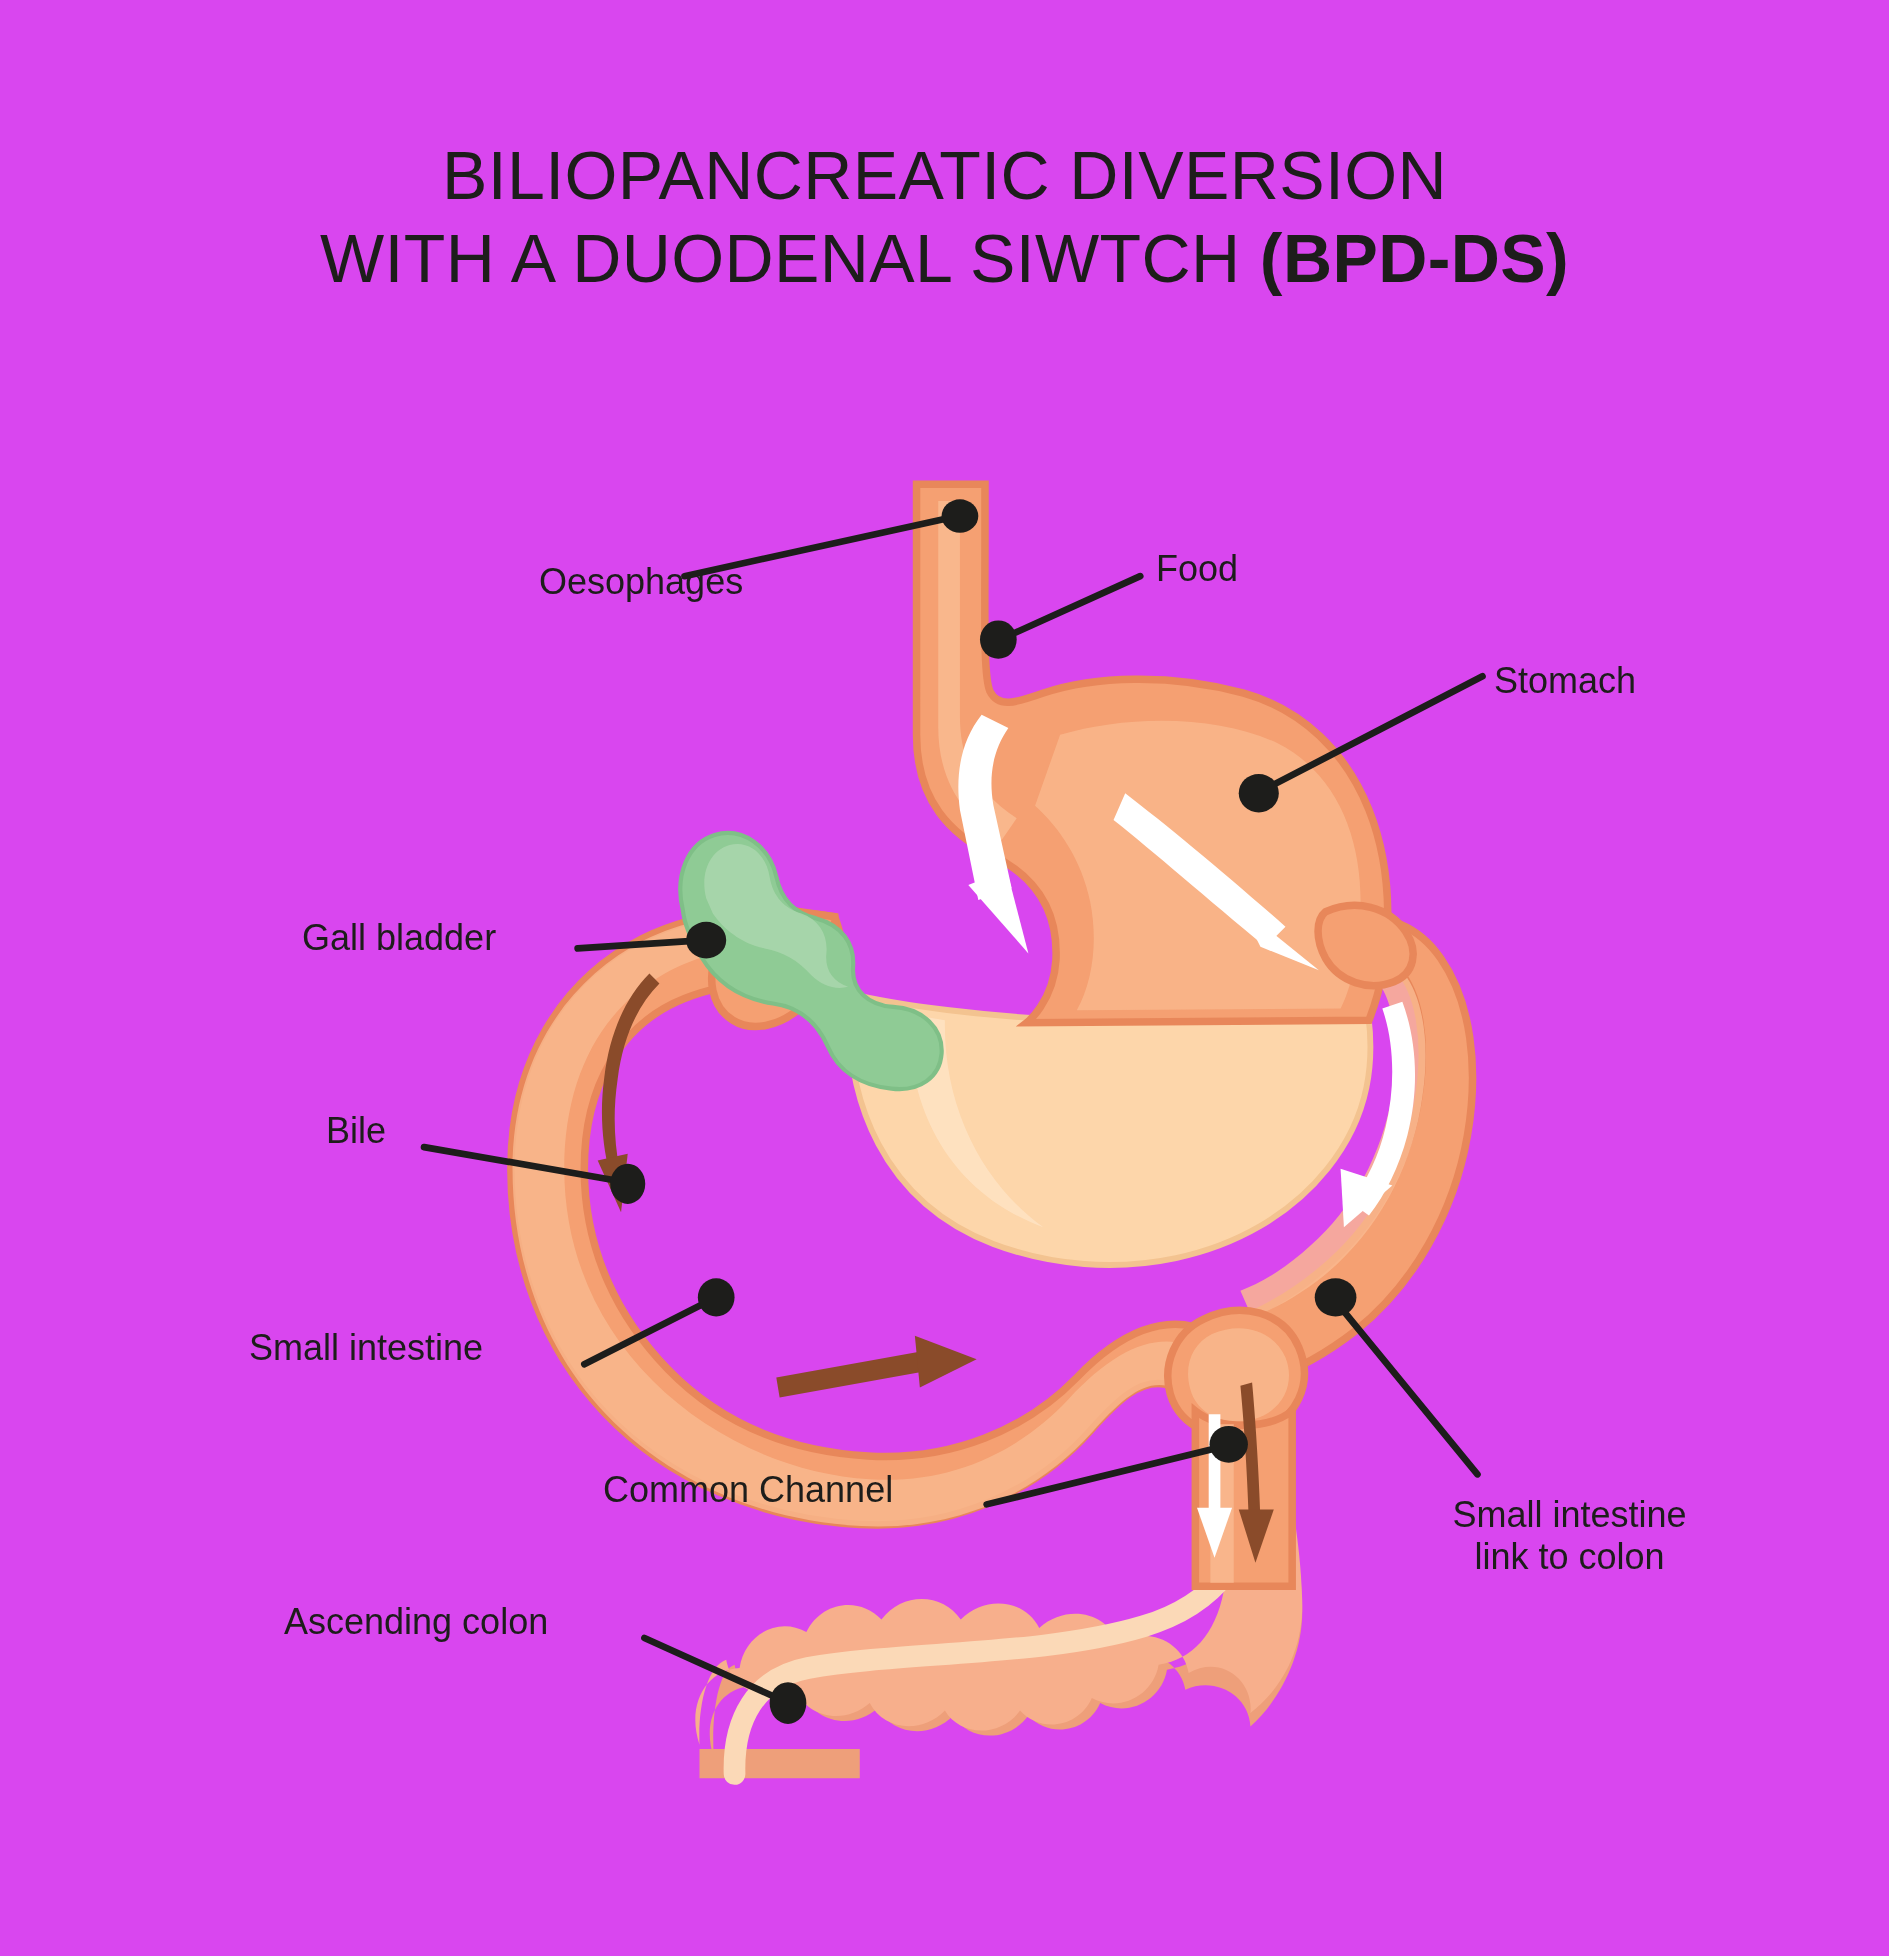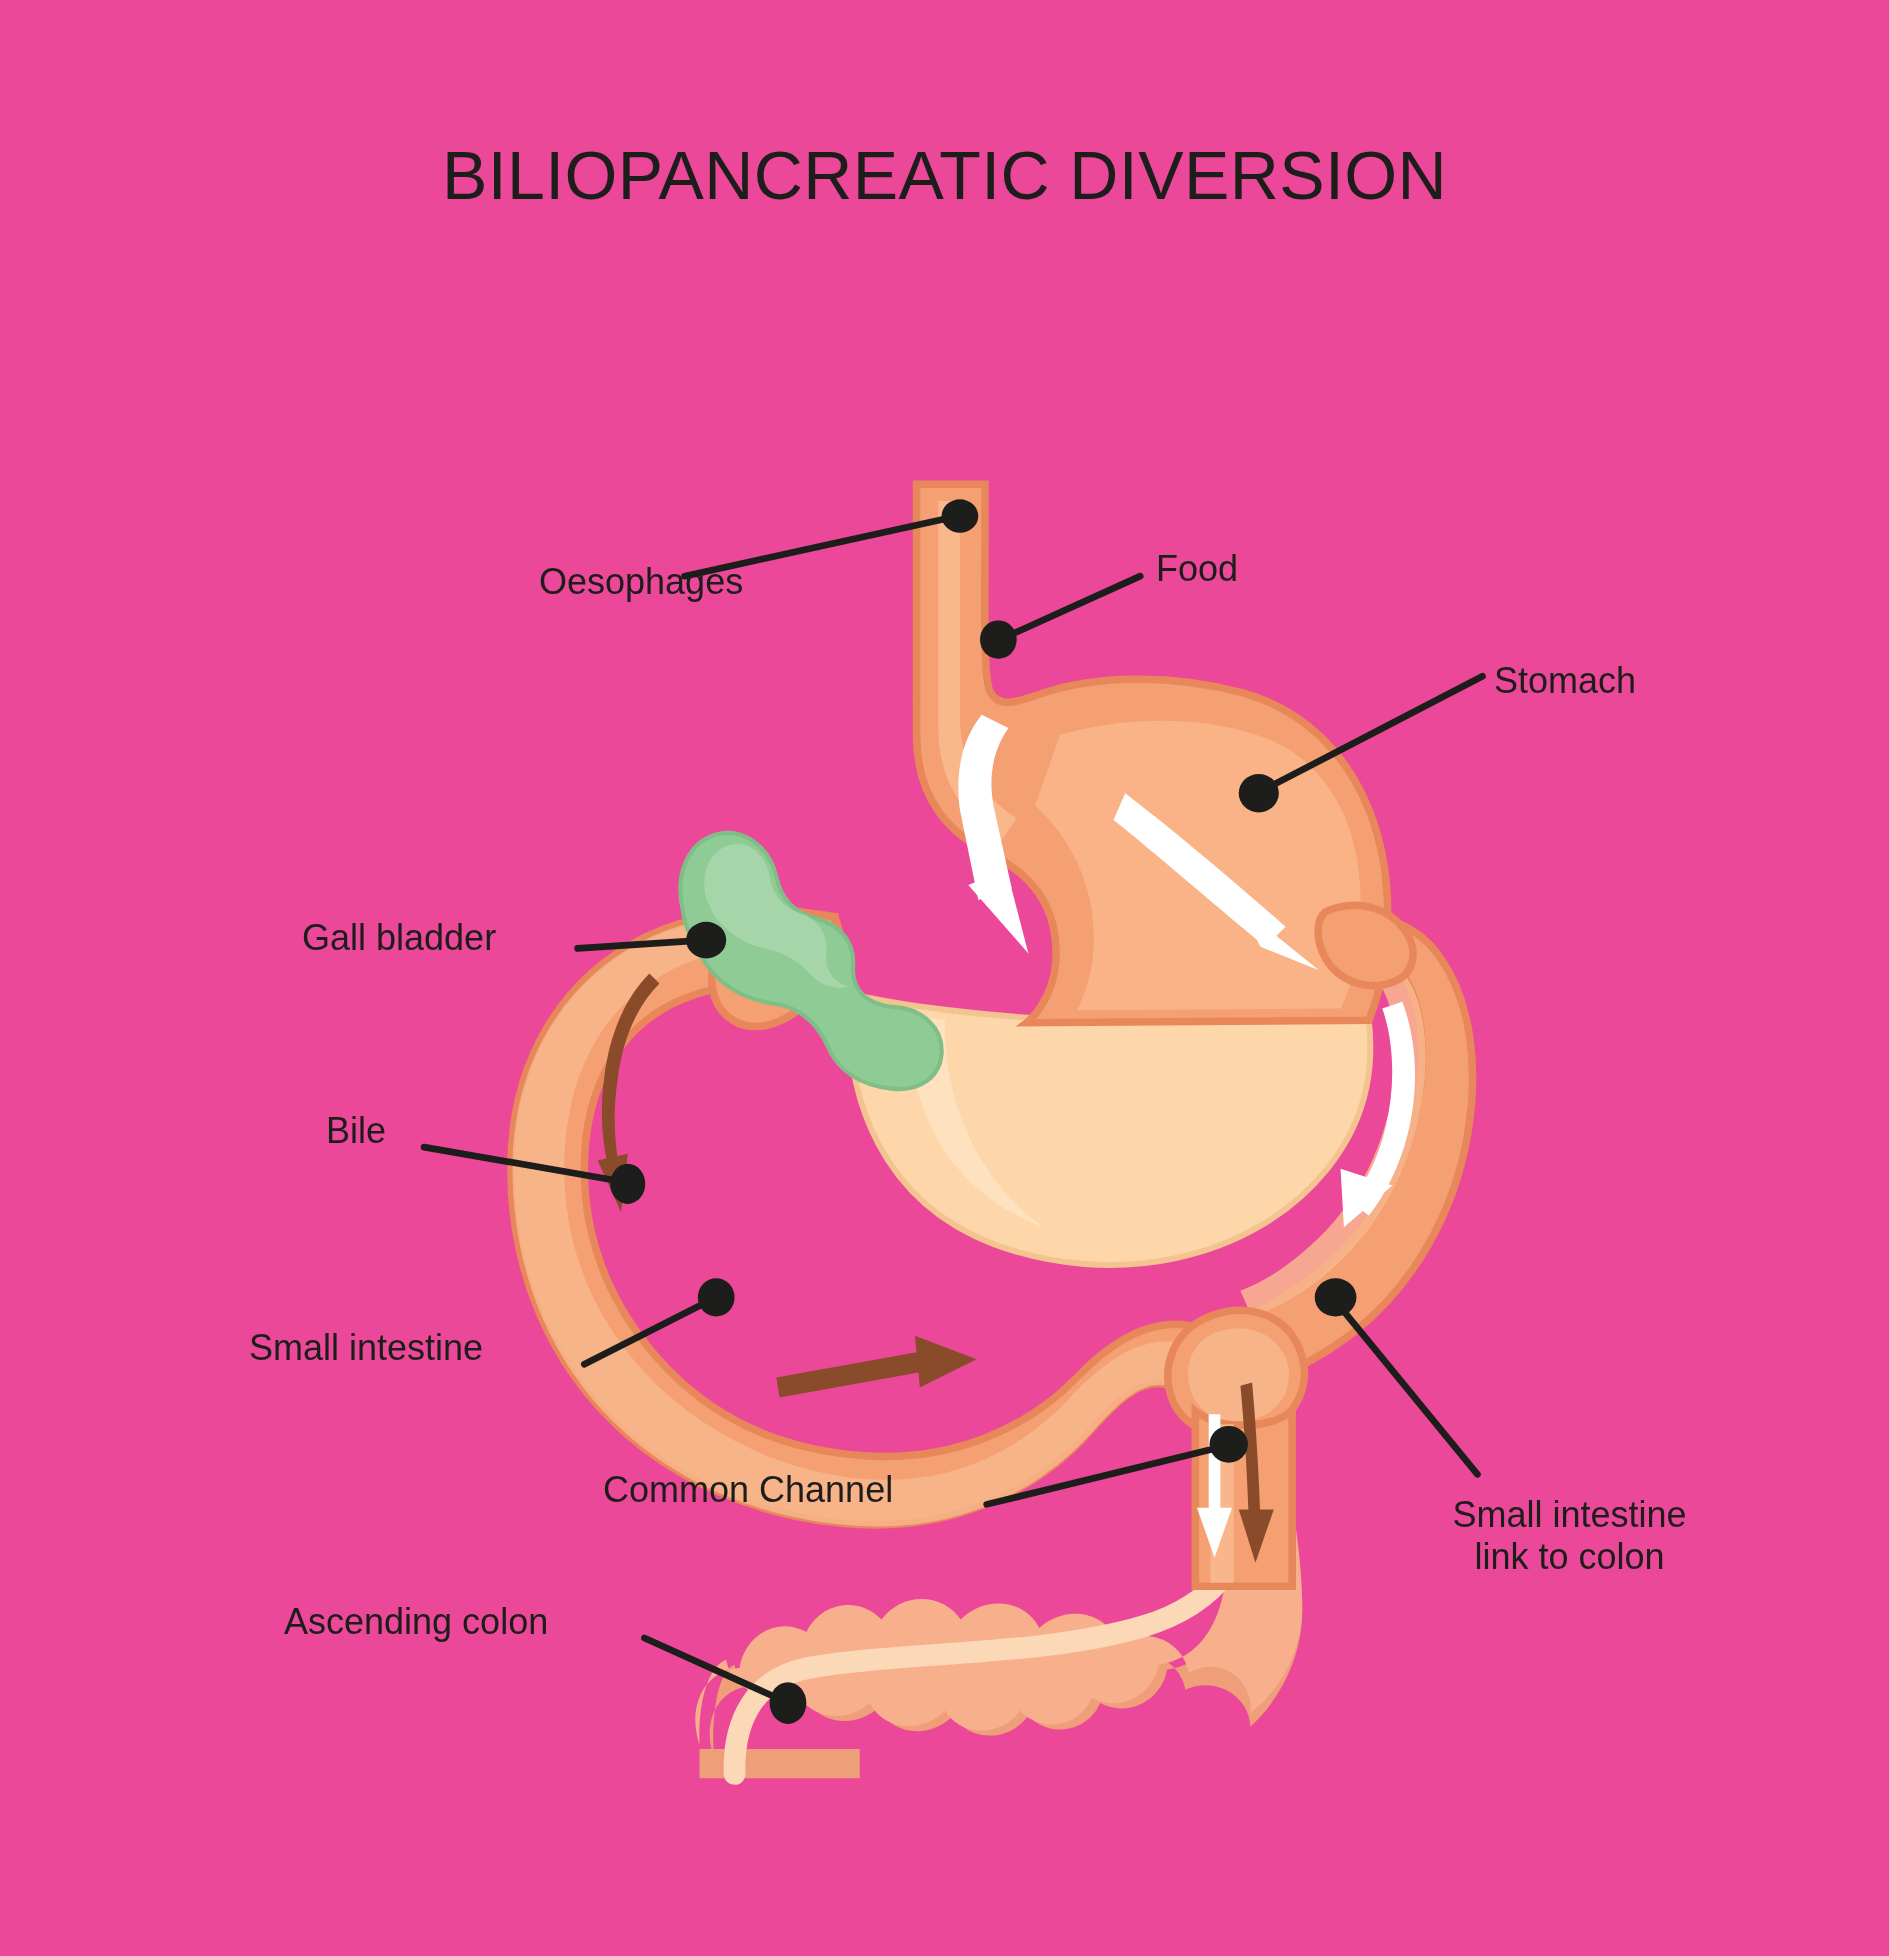--- a/index.html
+++ b/index.html
@@ -11,21 +11,21 @@
     width: 1889px;
     height: 1957px;
     font-family: "Liberation Sans", sans-serif;
     color: #1d1d1b;
     overflow: hidden;
   }
   .page {
     position: relative;
     width: 1889px;
     height: 1957px;
-    background: #ec4899;
+    background: #d946ef;
   }
   .title-block {
     position: absolute;
     top: 134px;
     left: 0;
     width: 1889px;
     text-align: center;
     line-height: 1.22;
   }
   .title-line {
@@ -60,20 +60,21 @@
   }
   .label .ln { display: block; }
 </style>
 </head>
 <body>
 
 <div class="page">
 
   <div class="title-block">
     <span class="title-line">BILIOPANCREATIC DIVERSION</span>
+    <span class="title-line"><span>WITH A DUODENAL SIWTCH </span><span class="bold">(BPD-DS)</span></span>
   </div>
 
   <svg class="figure" viewBox="0 0 2263 2344">
 
     <defs>
       <clipPath id="clipStomachUpper">
         <path d="M1080 600 L1080 1230 L1700 1230 L1700 600 Z"></path>
       </clipPath>
     </defs>
 

